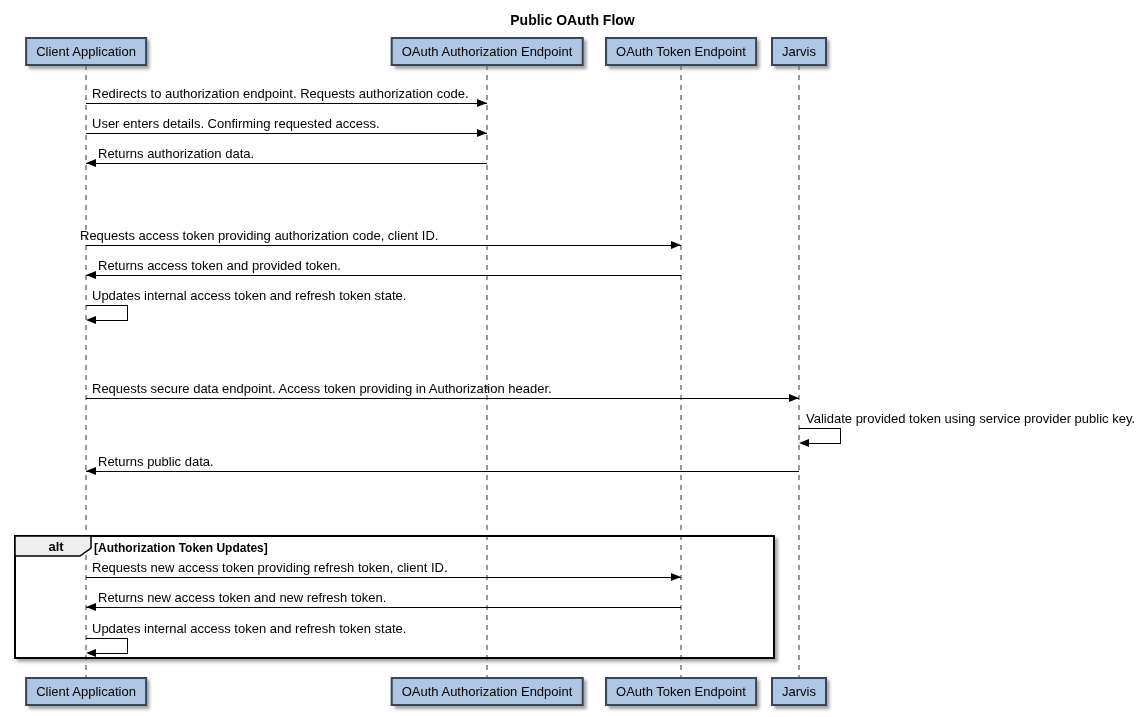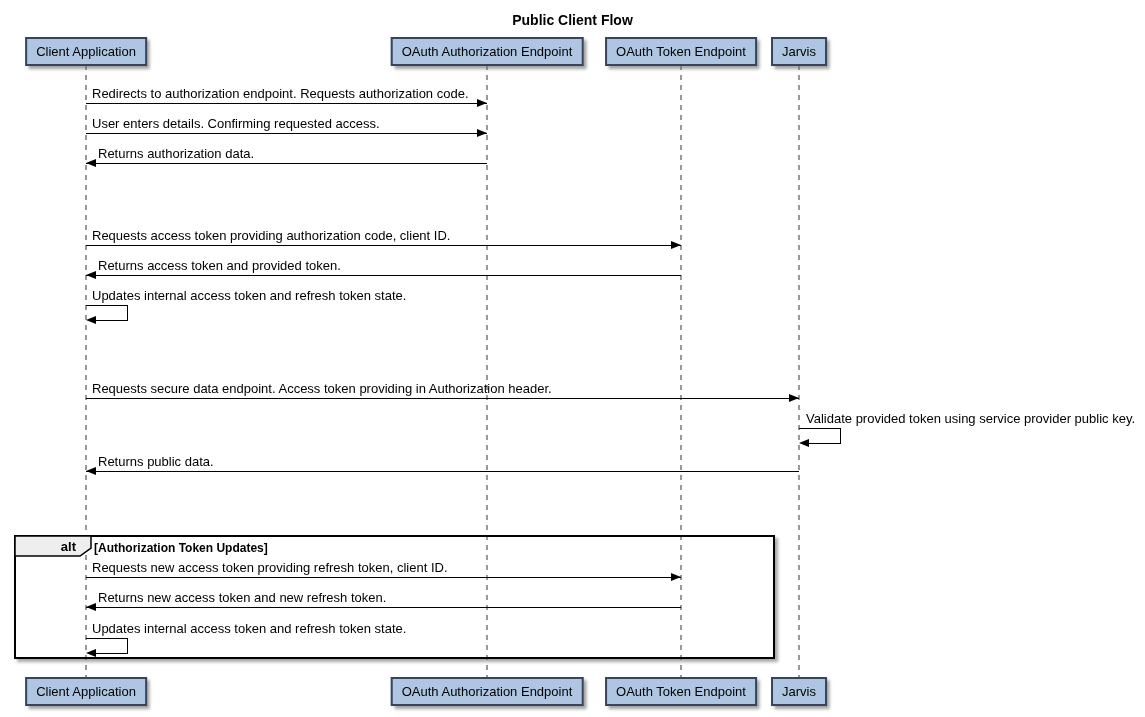--- a/index.html
+++ b/index.html
@@ -30,30 +30,30 @@
   .ah-l { position:absolute; width:0; height:0;
     border-top:4px solid transparent; border-bottom:4px solid transparent;
     border-right:10px solid #000; }
   .alt-frame {
     position:absolute; left:14px; top:535px; width:757px; height:120px;
     border:2px solid #000; box-shadow:3px 3px 3px rgba(110,110,110,0.6);
     background:transparent;
   }
   .alt-pentagon { position:absolute; left:-2px; top:-2px; }
   .alt-pentagon polygon { fill:#EEEEEE; stroke:#000; stroke-width:1.5; }
-  .alt-label { position:absolute; left:20px; top:2px; width:40px; text-align:right;
+  .alt-label { position:absolute; left:20px; top:2px; width:40px; text-align:center;
     font-weight:bold; font-size:13px; }
   .alt-cond { position:absolute; left:78px; top:4px; font-weight:bold; font-size:12px; }
 </style>
 </head>
 <body>
 
 <div class="canvas">
 
-  <div class="title">Public Client Flow</div>
+  <div class="title">Public OAuth Flow</div>
 
   <div class="lifeline" style="left:85px"></div>
   <div class="lifeline" style="left:486px"></div>
   <div class="lifeline" style="left:680px"></div>
   <div class="lifeline" style="left:798px"></div>
 
   <div class="participant" style="left:86px;  top:37px">Client Application</div>
   <div class="participant" style="left:487px; top:37px">OAuth Authorization Endpoint</div>
   <div class="participant" style="left:681px; top:37px">OAuth Token Endpoint</div>
   <div class="participant" style="left:799px; top:37px">Jarvis</div>
@@ -70,21 +70,21 @@
     <div class="ah-r" style="left:477px; top:129px"></div>
   </div>
 
   <div>
     <div class="msg-label" style="left:98px; top:147px">Returns authorization data.</div>
     <div class="hline" style="left:86px; top:163px; width:401px"></div>
     <div class="ah-l" style="left:86px; top:159px"></div>
   </div>
 
   <div>
-    <div class="msg-label" style="left:92px; top:229px">Requests access token providing authorization code, client ID.</div>
+    <div class="msg-label" style="left:80px; top:229px">Requests access token providing authorization code, client ID.</div>
     <div class="hline" style="left:86px; top:245px; width:595px"></div>
     <div class="ah-r" style="left:671px; top:241px"></div>
   </div>
 
   <div>
     <div class="msg-label" style="left:98px; top:259px">Returns access token and provided token.</div>
     <div class="hline" style="left:86px; top:275px; width:595px"></div>
     <div class="ah-l" style="left:86px; top:271px"></div>
   </div>
 

